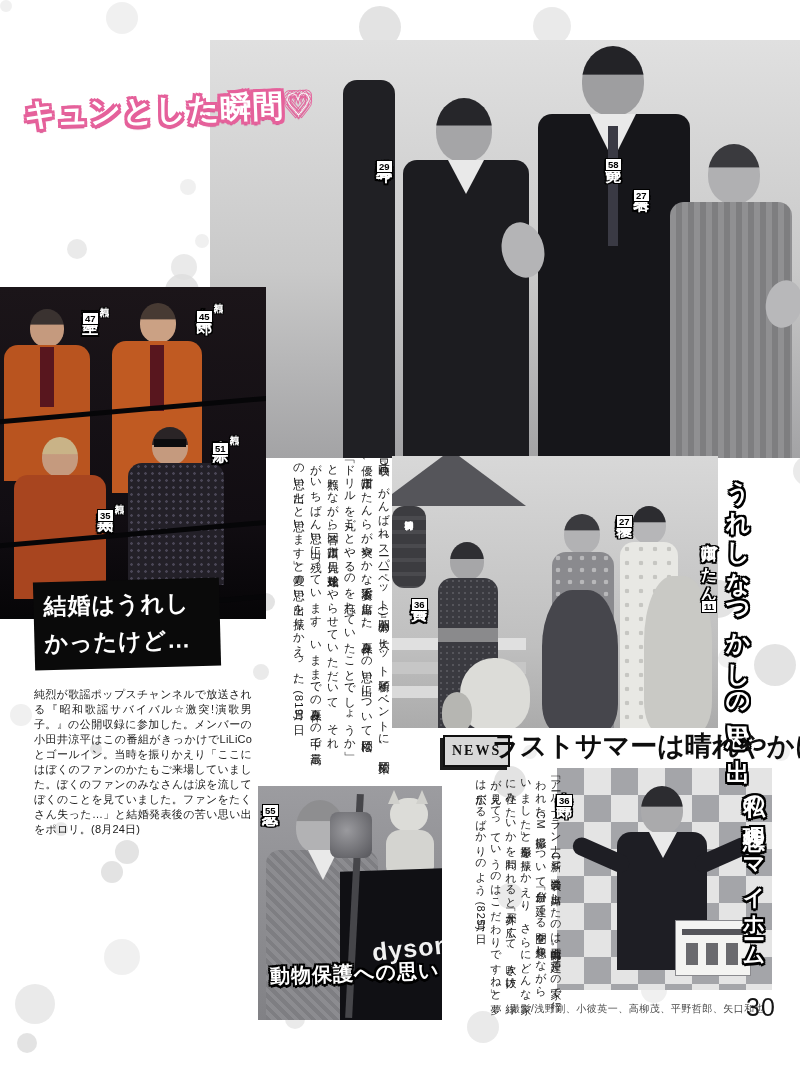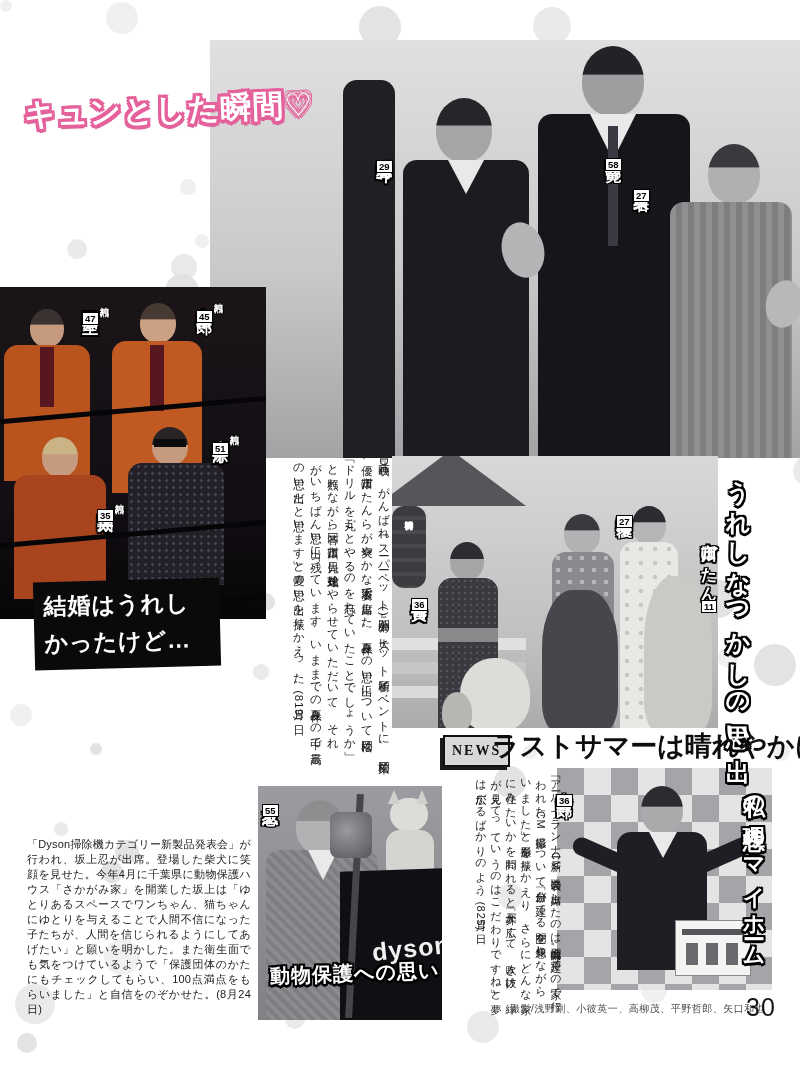--- a/index.html
+++ b/index.html
@@ -200,22 +200,22 @@
   </div>
   <div class="vlabel" style="left:97px;top:497px;">
     <span class="vgroup">純烈</span>
     <span class="vname">後上翔太</span><span class="agebox">35</span>
   </div>
 
   <div class="black-box-heading">
     <span>結婚はうれし</span><br>
     <span>かったけど…</span>
   </div>
-
-  <p class="body-text" style="left:27px;top:826px;width:224px;">「Dyson掃除機カテゴリー新製品発表会」が行われ、坂上忍が出席。登場した柴犬に笑顔を見せた。今年4月に千葉県に動物保護ハウス「さかがみ家」を開業した坂上は「ゆとりあるスペースでワンちゃん、猫ちゃんにゆとりを与えることで人間不信になった子たちが、人間を信じられるようにしてあげたい」と願いを明かした。また衛生面でも気をつけているようで「保護団体のかたにもチェックしてもらい、100点満点をもらいました」と自信をのぞかせた。(8月24日)</p>
+  <p class="body-text" style="left:34px;top:676px;width:218px;">純烈が歌謡ポップスチャンネルで放送される『昭和歌謡サバイバル☆激突!演歌男子。』の公開収録に参加した。メンバーの小田井涼平はこの番組がきっかけでLiLiCoとゴールイン。当時を振りかえり「ここにはぼくのファンのかたもご来場していました。ぼくのファンのみなさんは涙を流してぼくのことを見ていました。ファンをたくさん失った…」と結婚発表後の苦い思い出をポロリ。(8月24日)</p>
+
 
   <div class="v-article" style="left:248px;top:456px;width:144px;height:298px;">映画『DC がんばれ!スーパーペット』(公開中)の大ヒット祈願イベントに、松岡茉優、市川ぼたんらが爽やかな浴衣姿で出席した。夏休みの思い出について松岡は「ドリルを丸ごとやるのを忘れていたことでしょうか」と照れながら回答。市川は「先日、始球式をやらせていただいて、それがいちばん思い出に残っています。いままでの夏休みの中で最高の思い出だと思います」と夏の思い出を振りかえった。(8月19日)</div>
 
   <div class="photo" style="left:392px;top:456px;width:326px;height:272px;background:linear-gradient(180deg,#d8d8d8,#bfbfbf 70%,#ababab);">
     <div class="abs" style="left:-16px;top:-6px;width:150px;height:56px;background:#55555a;clip-path:polygon(0 100%,50% 0,100% 100%);"></div>
     <div class="abs" style="left:0;top:50px;width:34px;height:82px;background:repeating-linear-gradient(180deg,#3c3c40 0 10px,#4a4a4e 10px 14px);border-radius:12px;">
       <span style="position:absolute;left:10px;top:8px;writing-mode:vertical-rl;text-orientation:upright;color:#fff;font-size:9px;font-weight:bold;">神田明神</span>
     </div>
     <div class="abs" style="left:0;top:182px;width:134px;height:12px;background:#e0e0e0;"></div>
     <div class="abs" style="left:0;top:206px;width:134px;height:12px;background:#c6c6c6;"></div>

